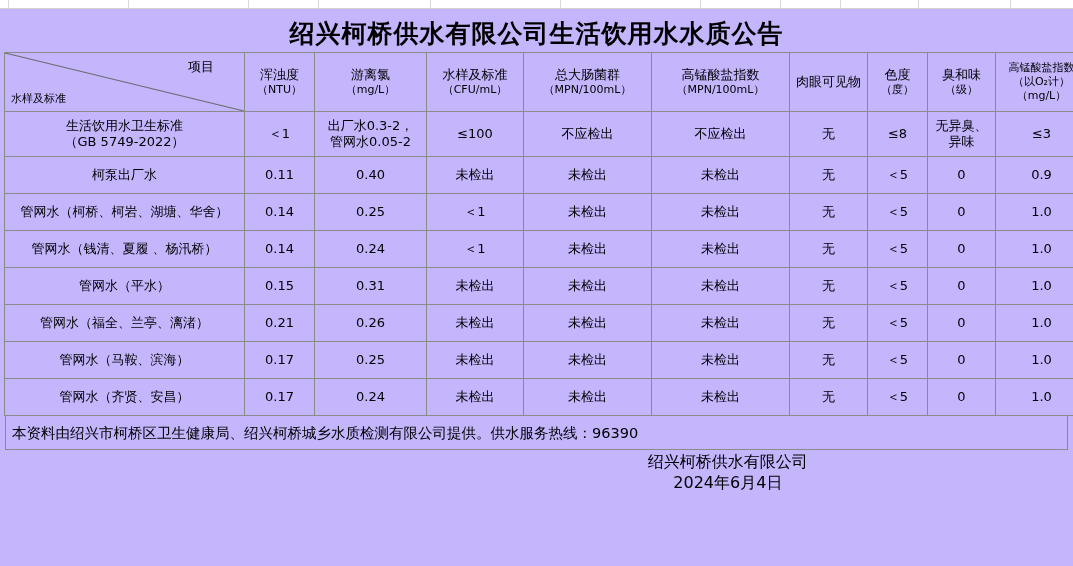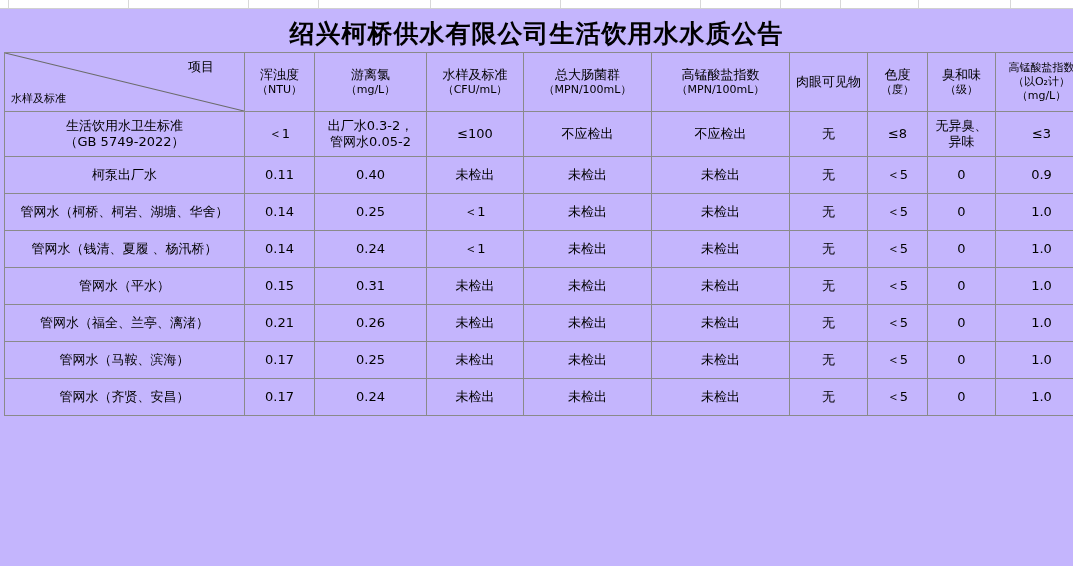--- a/index.html
+++ b/index.html
@@ -278,14 +278,21 @@
         <td class="num">未检出</td>
         <td class="num">无</td>
         <td class="num">＜5</td>
         <td class="num">0</td>
         <td class="num">1.0</td>
 
       </tr>
     </tbody>
       </table>
 
+    <div class="sign-wrap">
+      <div class="note">本资料由绍兴市柯桥区卫生健康局、绍兴柯桥城乡水质检测有限公司提供。供水服务热线：96390</div>
+      <div class="sign">
+        <div class="sign-inner">绍兴柯桥供水有限公司</div>
+        <div class="sign-inner">2024年6月4日</div>
+      </div>
+    </div>
   </div>
 </div>
 
 </body></html>

